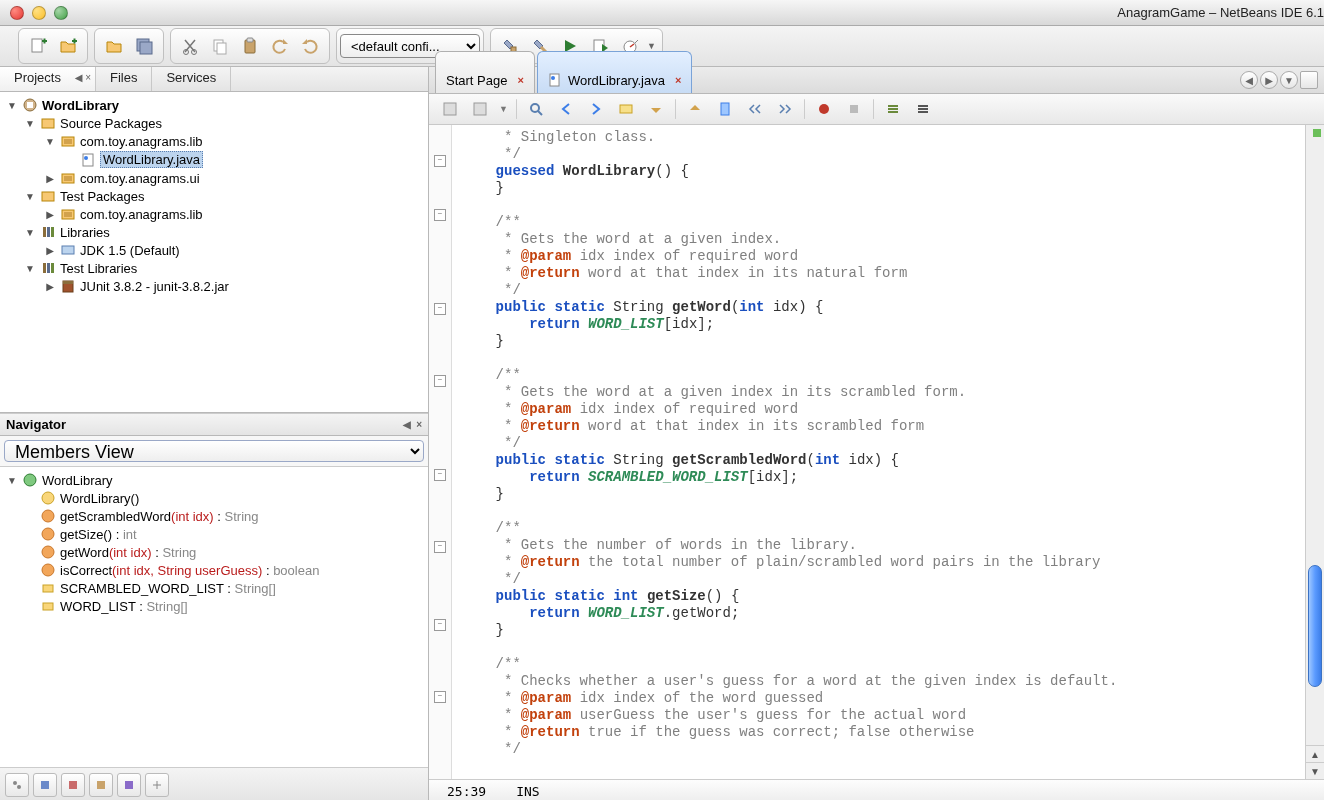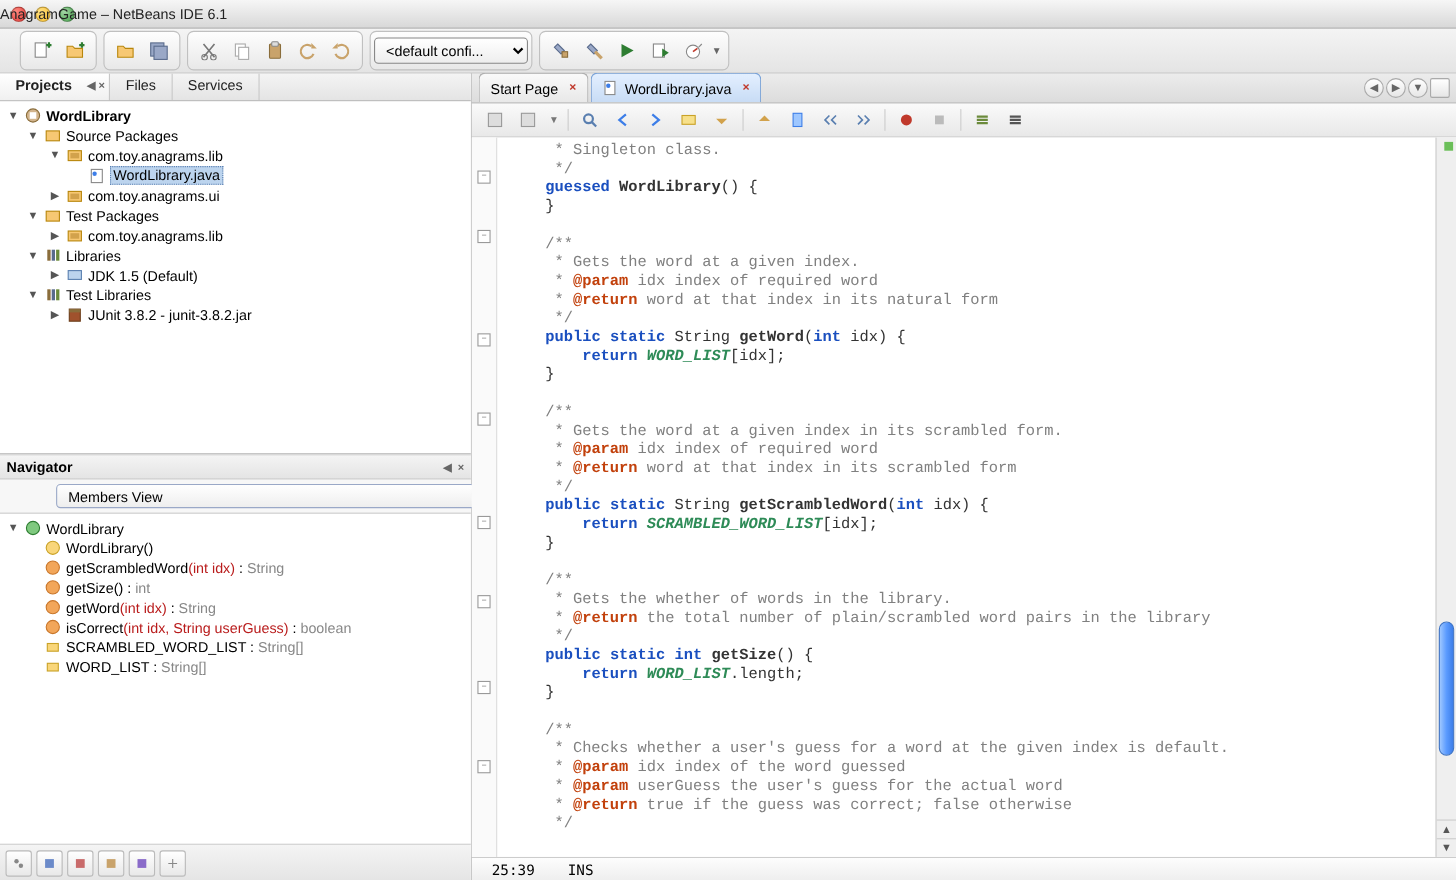--- a/index.html
+++ b/index.html
@@ -32,21 +32,21 @@
     border-radius: 50%;
     display: inline-block;
     border: 1px solid rgba(0,0,0,.25);
   }
   .traffic .close { background: radial-gradient(circle at 30% 30%, #ff8a80, #e53935); }
   .traffic .min   { background: radial-gradient(circle at 30% 30%, #ffe082, #fbc02d); }
   .traffic .max   { background: radial-gradient(circle at 30% 30%, #a5d6a7, #43a047); }
   .title-text {
     position: absolute;
     left: 0; right: 0;
-    text-align: left;
+    text-align: right;
     font-size: 13px;
     color: #222;
     pointer-events: none;
   }
   
   .toolbar {
     height: 40px;
     background: linear-gradient(#f4f4f4,#e4e4e4);
     border-bottom: 1px solid #b8b8b8;
     display: flex;
@@ -106,21 +106,21 @@
   .panel-tab {
     padding: 3px 14px 0;
     border-right: 1px solid #c8c8c8;
     font-size: 13px;
     color: #222;
     cursor: default;
     position: relative;
   }
   .panel-tab.active {
     background: linear-gradient(#ffffff,#f0f0f0);
-    font-weight: 700;
+    font-weight: 400;
   }
   .panel-tab .mini {
     position: absolute;
     right: 4px; top: 5px;
     font-size: 10px;
     color: #666;
   }
   .panel-tab.withmini{ padding-right:34px;}
 
   .tree {
@@ -162,27 +162,26 @@
     font-weight: 600;
     gap: 45px;
   }
   .nav-select-row{
     padding:4px;
     background:#f7f7f7;
     border-bottom:1px solid #ccc;
   }
   .nav-select{
     width:100%;
-    font-family:inherit; font-size:13px;
+    font-family:inherit; font-size:18px;
     height:22px;
     background:linear-gradient(#fff,#eee);
     border:1px solid #9aa8c7;
     border-radius:4px;
     padding:0 6px;
-    margin-left:47px;
   }
   .nav-footer{
     display:flex; gap:4px;
     padding:5px;
     border-top:1px solid #ccc;
     background:linear-gradient(#f4f4f4,#e4e4e4);
   }
   .nav-footer .sq{
     width:22px;height:22px;
     border:1px solid #bbb;
@@ -204,21 +203,21 @@
     align-items:flex-end;
     height:26px;
     padding:0 6px;
     gap:0;
     border-bottom:1px solid #b8b8b8;
     background:linear-gradient(#ececec,#dcdcdc);
     position:relative;
   }
   .ed-tab{
     display:flex; align-items:center; gap:6px;
-    padding:3px 10px 3px 10px;
+    padding:18px 10px 3px 10px;
     border:1px solid #b0b0b0;
     border-bottom:none;
     border-radius:6px 6px 0 0;
     background:linear-gradient(#fafafa,#e8e8e8);
     margin-right:2px;
     font-size:13px;
     height:20px;
   }
   .ed-tab.active{
     background:linear-gradient(#e3efff,#c8dcf5);
@@ -787,25 +786,25 @@
 <span class="cm">    /**</span>
 <span class="cm">     * Gets the word at a given index in its scrambled form.</span>
 <span class="cm">     * </span><span class="tag">@param</span><span class="cm"> idx index of required word</span>
 <span class="cm">     * </span><span class="tag">@return</span><span class="cm"> word at that index in its scrambled form</span>
 <span class="cm">     */</span>
     <span class="kw">public</span> <span class="kw">static</span> <span>String</span> <span class="fn">getScrambledWord</span>(<span class="kw">int</span><span> idx) {</span>
         <span class="kw">return</span> <span class="id">SCRAMBLED_WORD_LIST</span><span>[idx];</span>
 <span>    }</span>
 
 <span class="cm">    /**</span>
-<span class="cm">     * Gets the whether of words in the library.</span>
+<span class="cm">     * Gets the number of words in the library.</span>
 <span class="cm">     * </span><span class="tag">@return</span><span class="cm"> the total number of plain/scrambled word pairs in the library</span>
 <span class="cm">     */</span>
     <span class="kw">public</span> <span class="kw">static</span> <span class="kw">int</span> <span class="fn">getSize</span><span>() {</span>
-        <span class="kw">return</span> <span class="id">WORD_LIST</span><span>.length;</span>
+        <span class="kw">return</span> <span class="id">WORD_LIST</span><span>.getWord;</span>
 <span>    }</span>
 
 <span class="cm">    /**</span>
 <span class="cm">     * Checks whether a user's guess for a word at the given index is default.</span>
 <span class="cm">     * </span><span class="tag">@param</span><span class="cm"> idx index of the word guessed</span>
 <span class="cm">     * </span><span class="tag">@param</span><span class="cm"> userGuess the user's guess for the actual word</span>
 <span class="cm">     * </span><span class="tag">@return</span><span class="cm"> true if the guess was correct; false otherwise</span>
 <span class="cm">     */</span></div>
       <div class="scrollbar-v">
         <div style="position:absolute;top:4px;right:3px;width:8px;height:8px;background:#6bbf59;"></div>

